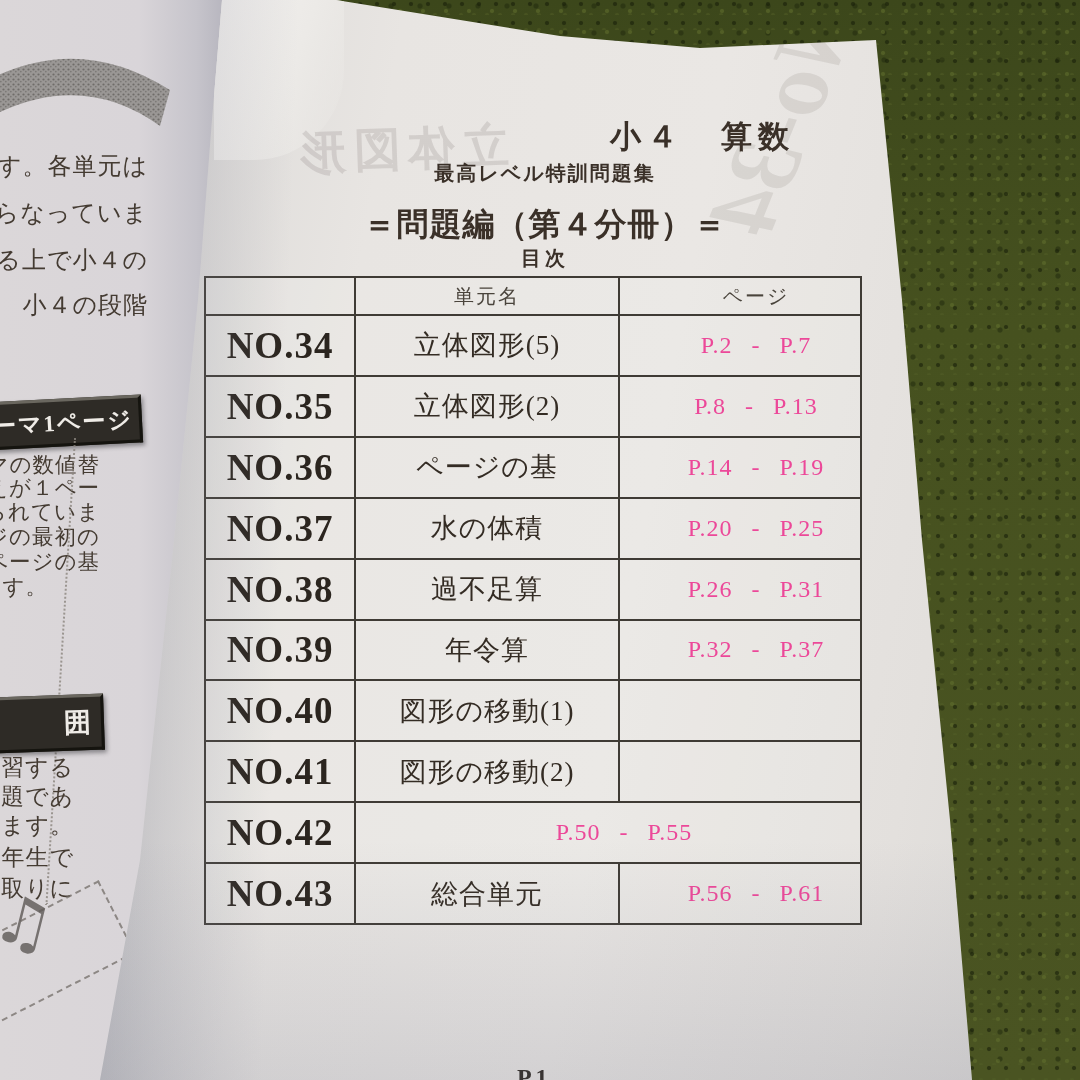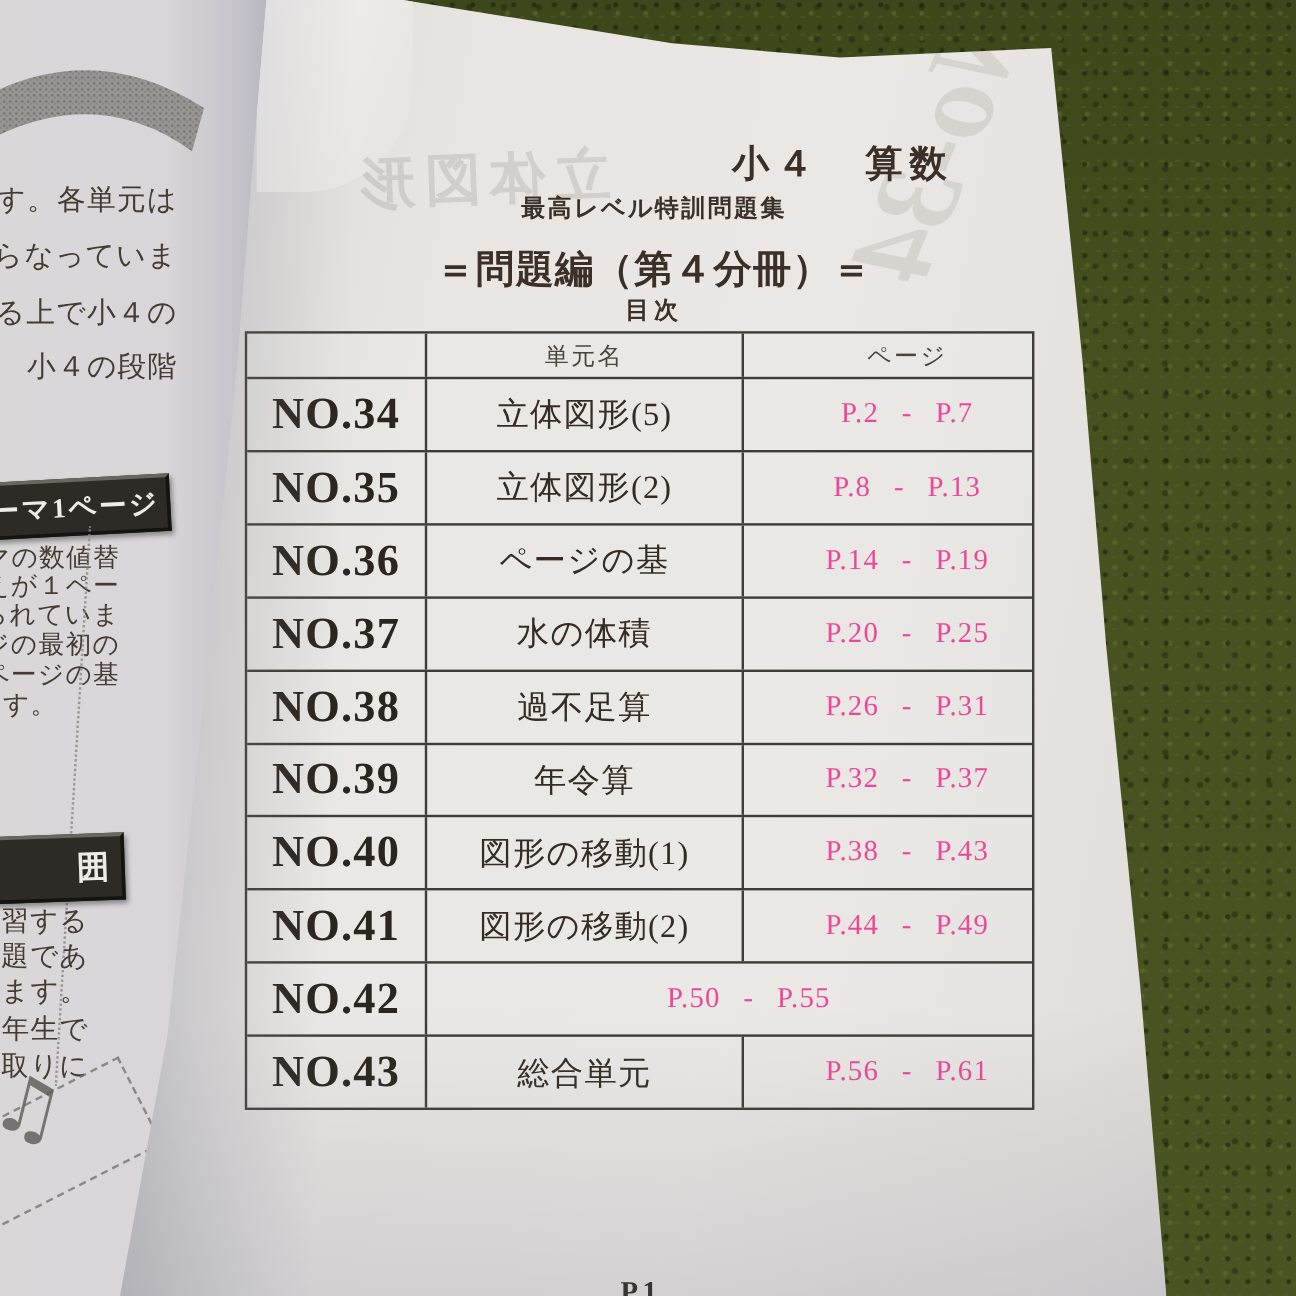--- a/index.html
+++ b/index.html
@@ -184,26 +184,24 @@
         <div class="t-cell c3 cell-pages">P.26 - P.31</div>
       </div>
       <div class="t-row">
         <div class="t-cell c1 cell-no">NO.39</div>
         <div class="t-cell c2 cell-unit">年令算</div>
         <div class="t-cell c3 cell-pages">P.32 - P.37</div>
       </div>
       <div class="t-row">
         <div class="t-cell c1 cell-no">NO.40</div>
         <div class="t-cell c2 cell-unit">図形の移動(1)</div>
-        <div class="t-cell c3 cell-pages">P.38 - P.43</div>
       </div>
       <div class="t-row">
         <div class="t-cell c1 cell-no">NO.41</div>
         <div class="t-cell c2 cell-unit">図形の移動(2)</div>
-        <div class="t-cell c3 cell-pages">P.44 - P.49</div>
       </div>
       <div class="t-row">
         <div class="t-cell c1 cell-no">NO.42</div>
         <div class="t-cell c3 cell-pages">P.50 - P.55</div>
       </div>
       <div class="t-row">
         <div class="t-cell c1 cell-no">NO.43</div>
         <div class="t-cell c2 cell-unit">総合単元</div>
         <div class="t-cell c3 cell-pages">P.56 - P.61</div>
       </div>

